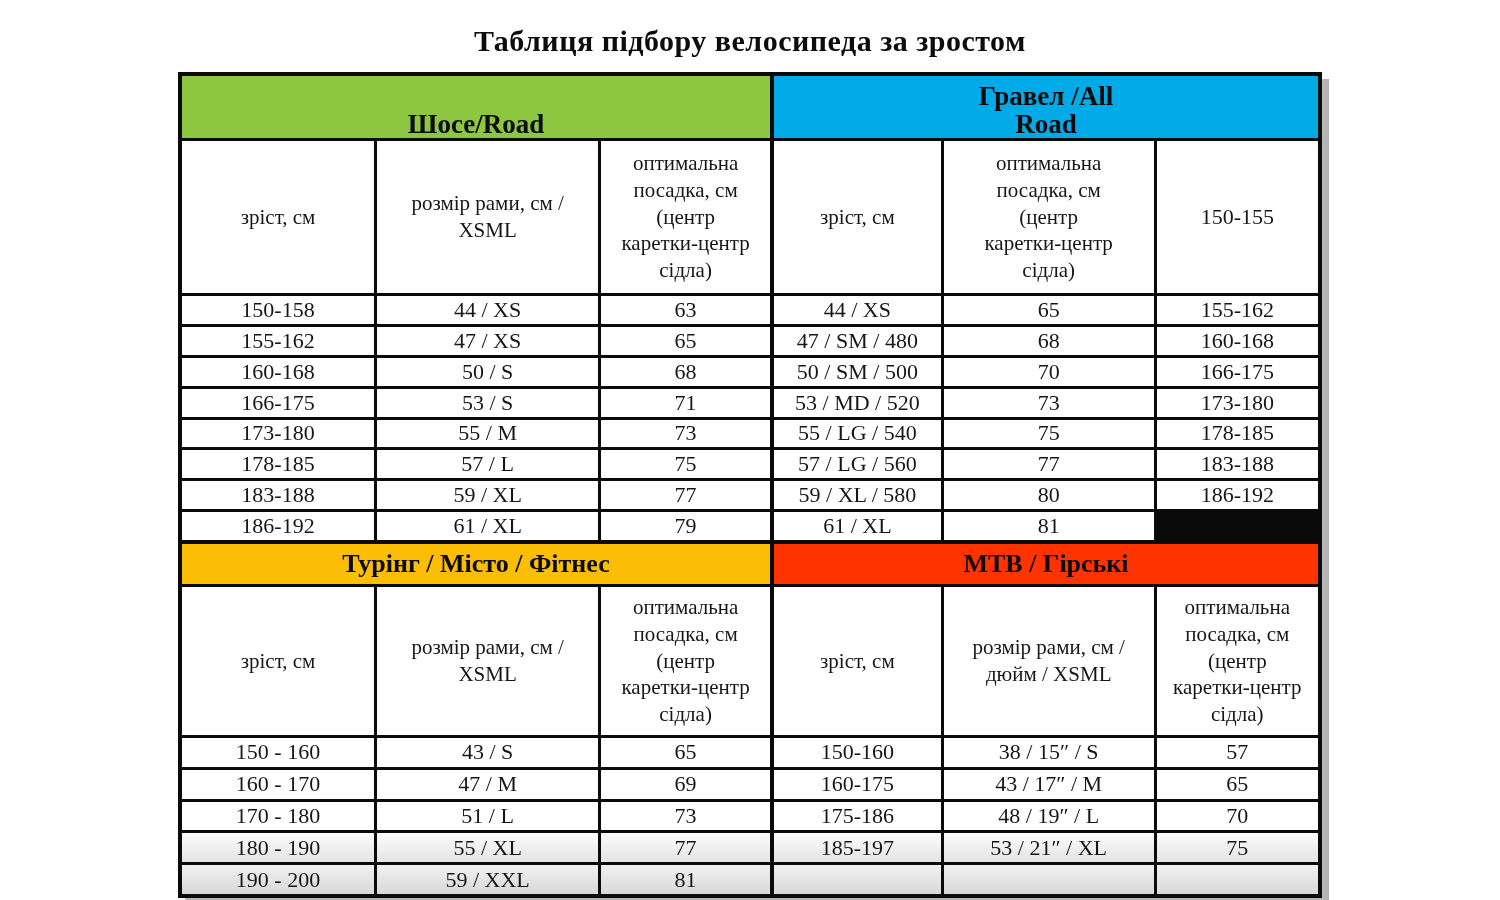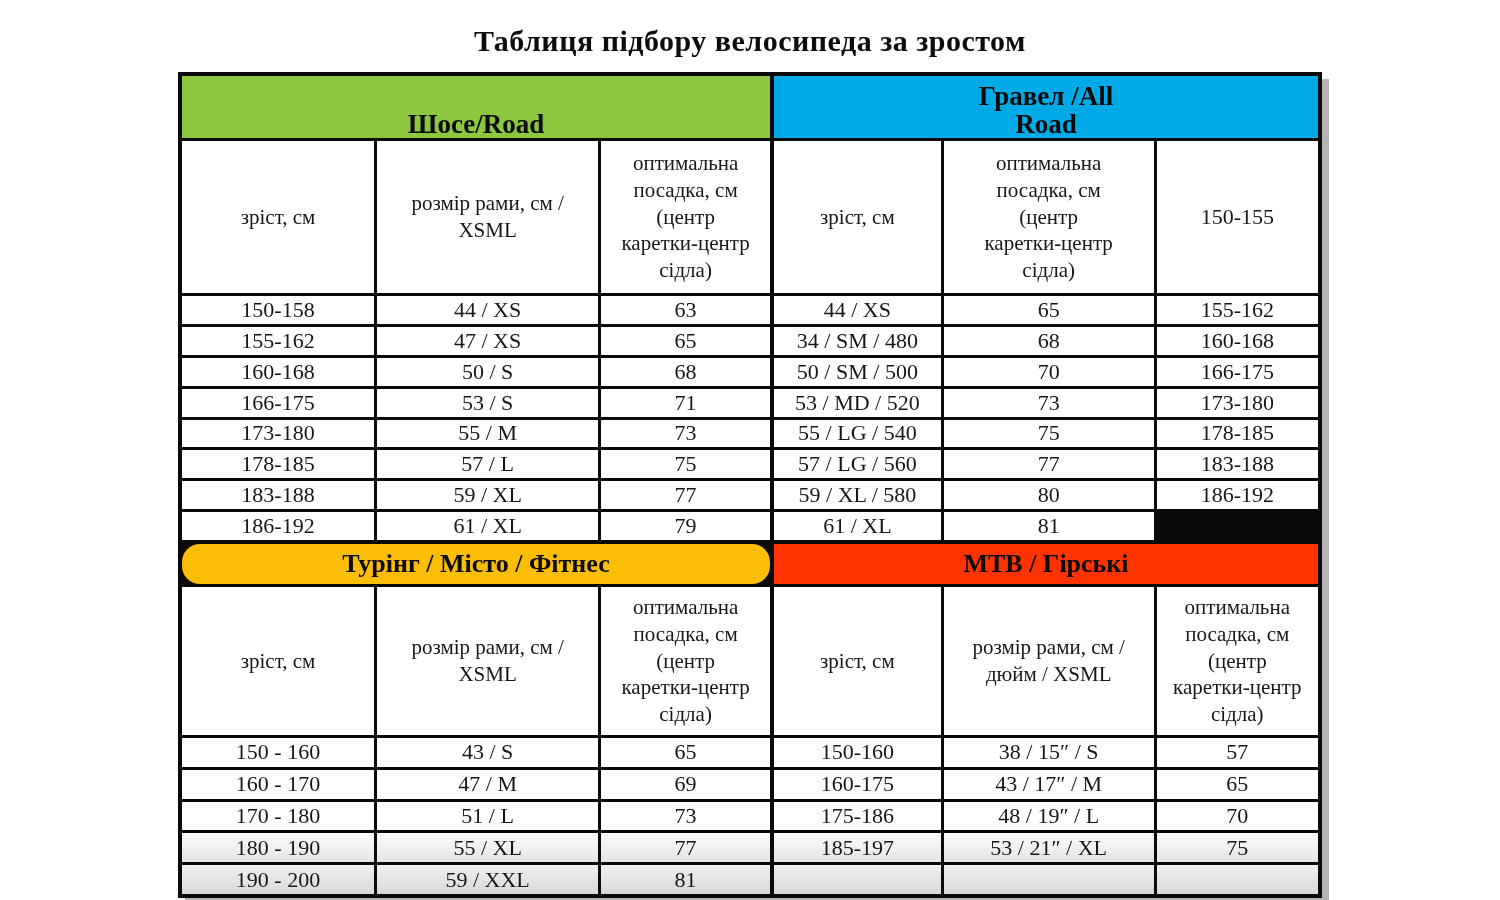--- a/index.html
+++ b/index.html
@@ -98,21 +98,21 @@
         <span class="w1">зріст, см</span>
       </div>
     <div class="c colhead">
         <span class="w3">оптимальна посадка, см (центр каретки-центр сідла)</span>
       </div>
 
     <div class="c">150-155</div>
     <div class="c">44 / XS</div>
     <div class="c">65</div>
     <div class="c">155-162</div>
-    <div class="c">34 / SM / 480</div>
+    <div class="c">47 / SM / 480</div>
     <div class="c">68</div>
     <div class="c">160-168</div>
     <div class="c">50 / SM / 500</div>
     <div class="c">70</div>
     <div class="c">166-175</div>
     <div class="c">53 / MD / 520</div>
     <div class="c">73</div>
     <div class="c">173-180</div>
     <div class="c">55 / LG / 540</div>
     <div class="c">75</div>
@@ -121,21 +121,21 @@
     <div class="c">77</div>
     <div class="c">183-188</div>
     <div class="c">59 / XL / 580</div>
     <div class="c">80</div>
     <div class="c">186-192</div>
     <div class="c">61 / XL</div>
     <div class="c">81</div>
   </div>
 
   <div class="quad l bot">
-    <div class="band short" style="background: rgb(252, 190, 4); border-radius: 18px;">
+    <div class="band short" style="background: rgb(252, 190, 4);">
       <span>Турінг / Місто / Фітнес</span>
     </div>
     <div class="c colhead">
         <span class="w1">зріст, см</span>
       </div>
     <div class="c colhead">
         <span class="w2">розмір рами, см / XSML</span>
       </div>
     <div class="c colhead">
         <span class="w3">оптимальна посадка, см (центр каретки-центр сідла)</span>

